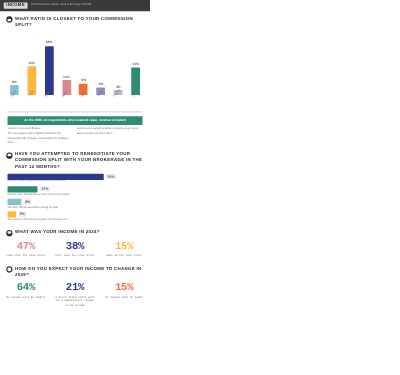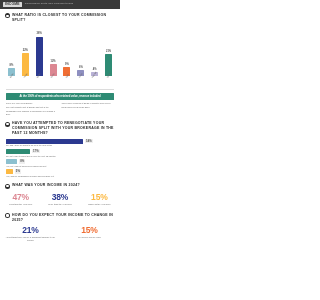--- a/index.html
+++ b/index.html
@@ -65,21 +65,21 @@
   
   .hwrap { padding:1px 6px 0 6px; }
   .hrow { margin-bottom:1.5px; }
   .hbarline { display:flex; align-items:center; gap:1.5px; }
   .hbar { height:5px; border-radius:.5px; }
   .hval { font-size:2.8px; font-weight:bold; color:#555; line-height:1;
           background:#efefef; padding:.8px 1.2px; border-radius:.5px; }
   .hlab { font-size:2.1px; color:#6a6a6a; line-height:1.4; margin-top:.8px; }
 
   
-  .stats { display:flex; padding:2px 4px 3px 4px; gap:6px; }
+  .stats { display:flex; padding:2px 4px 3px 4px; gap:6px;font-family:Liberation Mono, monospace; }
   .stat { flex:1 1 0; text-align:center; }
   .snum { font-size:8.5px; font-weight:bold; line-height:1.05; letter-spacing:-.2px; }
   .slab { font-size:2.2px; color:#6a6a6a; line-height:1.45; margin-top:1px; }
 </style>
 </head>
 <body>
 
 <div class="page">
 
   <div class="topbar">
@@ -219,20 +219,24 @@
         <div class="slab">Same as the year prior</div>
       </div>
     </div>
 
   <div class="qhead">
     <span class="qdot"></span>
     <span class="qtitle">How do you expect your income to change in 2025?</span>
   </div>
   <div class="stats" id="stats2025">
       <div class="stat">
+        <div class="snum" style="color: rgb(46, 139, 116);">64%</div>
+        <div class="slab">My income will be higher</div>
+      </div>
+      <div class="stat">
         <div class="snum" style="color: rgb(43, 57, 144);">21%</div>
         <div class="slab">I don't think there will be a significant change to my income</div>
       </div>
       <div class="stat">
         <div class="snum" style="color: rgb(240, 110, 52);">15%</div>
         <div class="slab">My income will be lower</div>
       </div>
     </div>
 
 </div>

